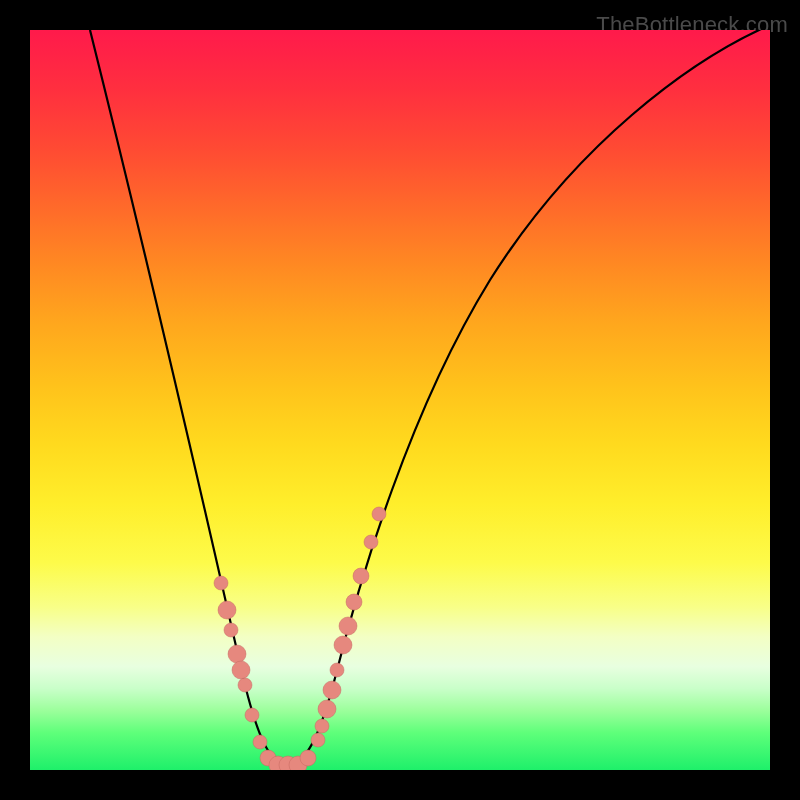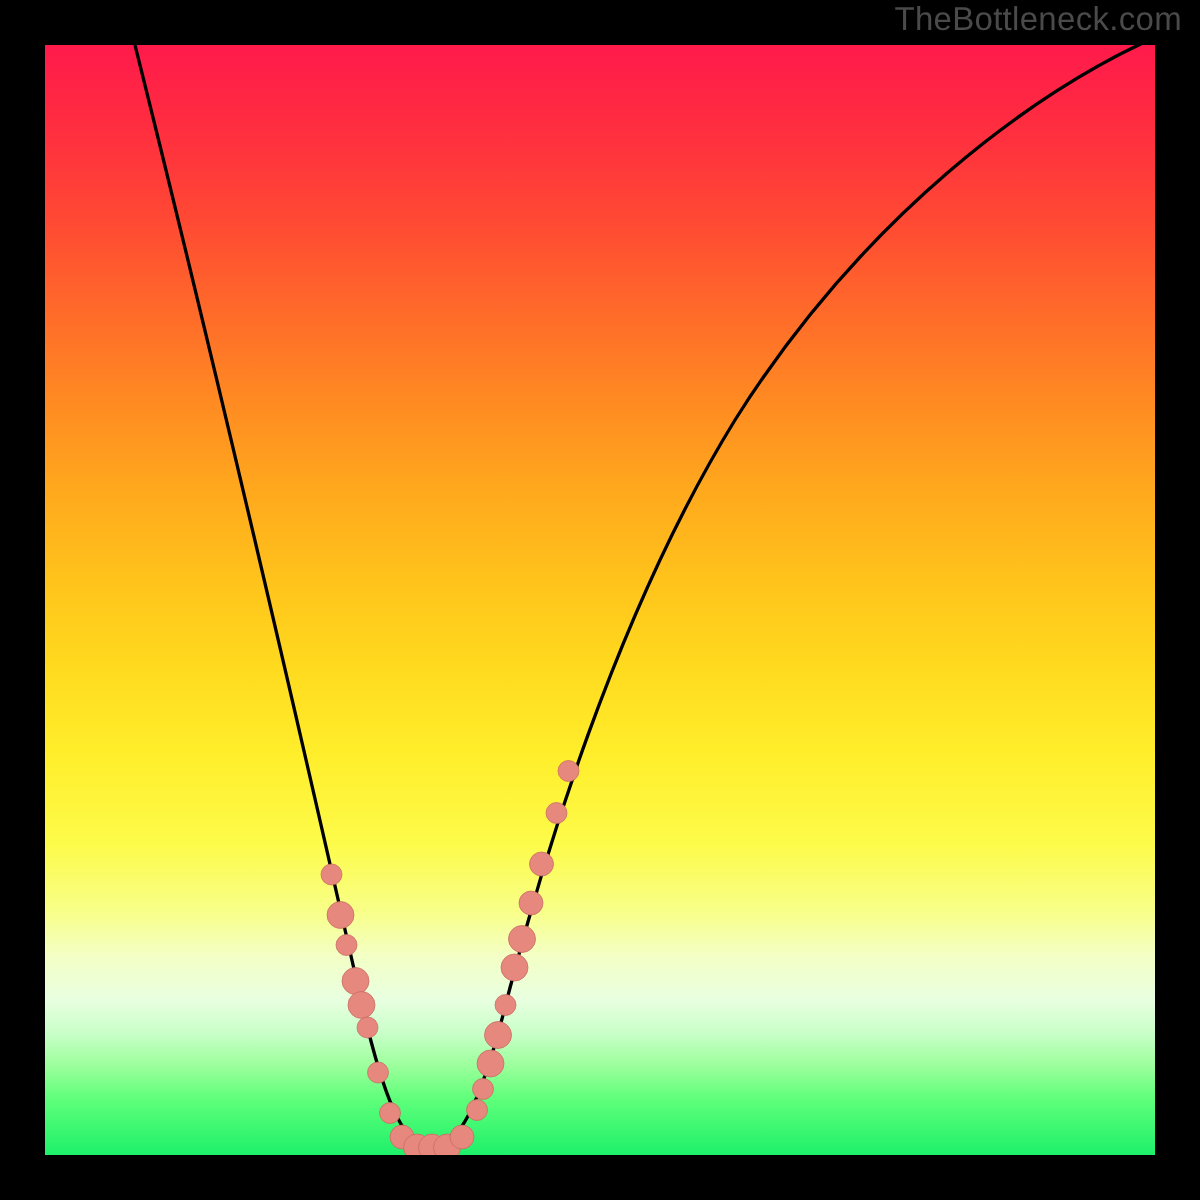--- a/index.html
+++ b/index.html
@@ -44,21 +44,21 @@
       #f3ffc4 82%,
       #e8ffe0 86%,
       #c9ffc9 89%,
       #9bff9b 92%,
       #5eff7a 95%,
       #1ef06a 100%
     );
   }
   .watermark {
     position: absolute;
-    top: 0;
+    top: 12px;
     right: 12px;
     color: #4a4a4a;
     font-size: 22px;
     font-weight: 500;
     letter-spacing: 0.2px;
     user-select: none;
   }
   svg.curve {
     position: absolute;
     inset: 0;

